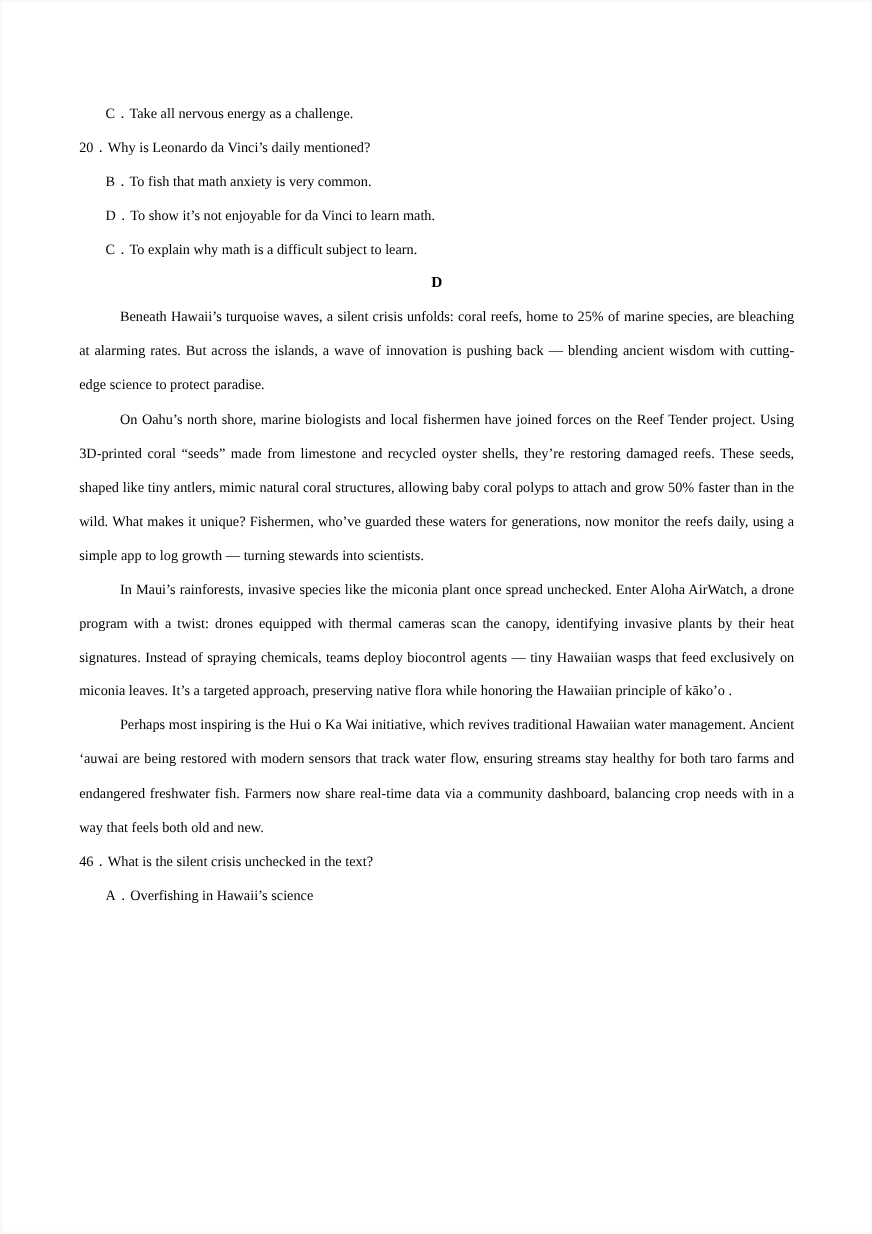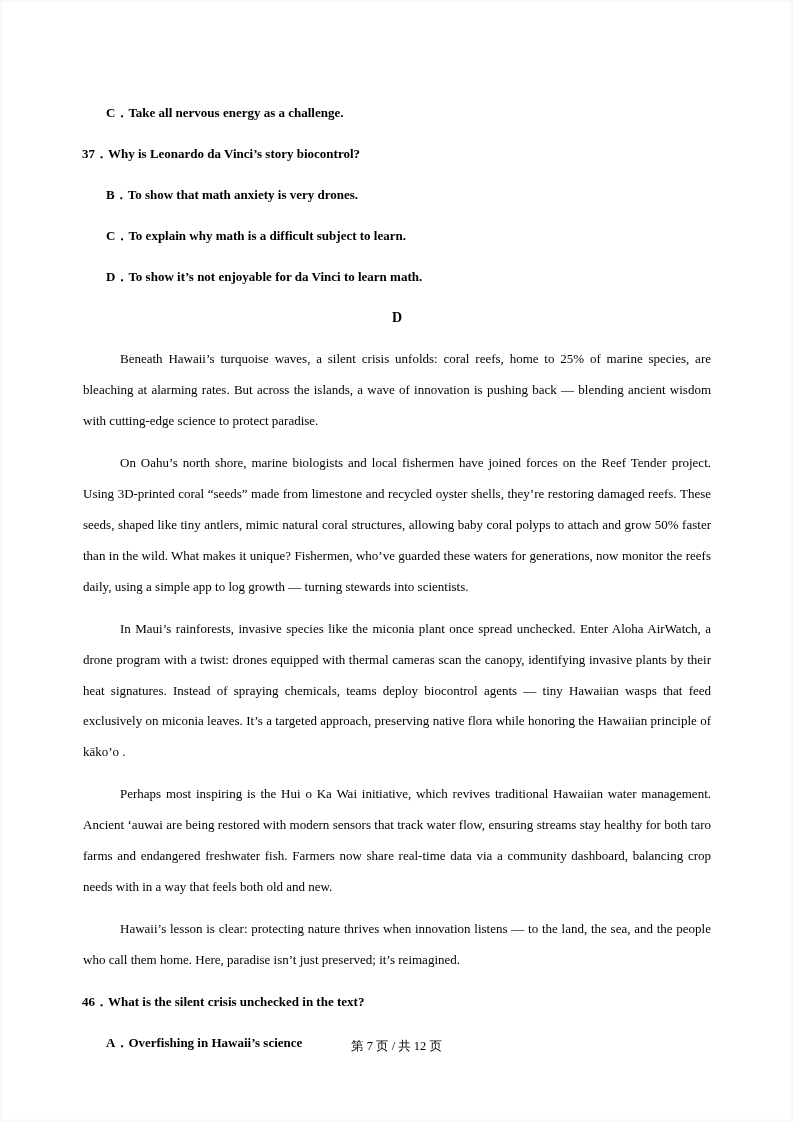--- a/index.html
+++ b/index.html
@@ -16,31 +16,31 @@
     color: #000000;
     box-shadow: inset 0 0 4px rgba(0,0,0,0.08);
     overflow: hidden;
   }
   .content {
     position: absolute;
     top: 88px; left: 72px;
     width: 650px;
     font-size: 13px;
   }
-  .line { line-height: 30.9px; margin: 10px; font-weight: bold; }
+  .line { line-height: 30.9px; margin: 0; }
   .opt  { padding-left: 24px; }
   .q-stem { padding-left: 0; }
   .section-heading {
     text-align: center;
     font-weight: 700;
     font-size: 14px;
     line-height: 30.9px;
   }
   .para {
-    margin: 11px;
+    margin: 0;
     text-indent: 37px;
     text-align: justify;
     line-height: 30.9px;
   }
   .footer {
     position: absolute;
     top: 1036px; left: 0;
     width: 100%;
     text-align: center;
     font-size: 12.5px;
@@ -49,32 +49,30 @@
   }
 </style>
 </head>
 <body>
 
 <div class="page">
   <main class="content">
 
     <div class="line opt"><span>C．</span><span>Take all nervous energy as a challenge.</span></div>
 
-    <div class="line q-stem"><span>37．</span><span>Why is Leonardo da Vinci’s story biocontrol?</span></div>
-    <div class="line opt"><span>B．</span><span>To show that math anxiety is very drones.</span></div>
+    <div class="line q-stem"><span>20．</span><span>Why is Leonardo da Vinci’s daily mentioned?</span></div>
+    <div class="line opt"><span>B．</span><span>To fish that math anxiety is very common.</span></div>
+    <div class="line opt"><span>D．</span><span>To show it’s not enjoyable for da Vinci to learn math.</span></div>
     <div class="line opt"><span>C．</span><span>To explain why math is a difficult subject to learn.</span></div>
-    <div class="line opt"><span>D．</span><span>To show it’s not enjoyable for da Vinci to learn math.</span></div>
 
     <div class="section-heading">D</div>
 
     <p class="para">Beneath Hawaii’s turquoise waves, a silent crisis unfolds: coral reefs, home to 25% of marine species, are bleaching at alarming rates. But across the islands, a wave of innovation is pushing back — blending ancient wisdom with cutting-edge science to protect paradise.</p>
     <p class="para">On Oahu’s north shore, marine biologists and local fishermen have joined forces on the Reef Tender project. Using 3D-printed coral “seeds” made from limestone and recycled oyster shells, they’re restoring damaged reefs. These seeds, shaped like tiny antlers, mimic natural coral structures, allowing baby coral polyps to attach and grow 50% faster than in the wild. What makes it unique? Fishermen, who’ve guarded these waters for generations, now monitor the reefs daily, using a simple app to log growth — turning stewards into scientists.</p>
     <p class="para">In Maui’s rainforests, invasive species like the miconia plant once spread unchecked. Enter Aloha AirWatch, a drone program with a twist: drones equipped with thermal cameras scan the canopy, identifying invasive plants by their heat signatures. Instead of spraying chemicals, teams deploy biocontrol agents — tiny Hawaiian wasps that feed exclusively on miconia leaves. It’s a targeted approach, preserving native flora while honoring the Hawaiian principle of kāko’o .</p>
     <p class="para">Perhaps most inspiring is the Hui o Ka Wai initiative, which revives traditional Hawaiian water management. Ancient ‘auwai are being restored with modern sensors that track water flow, ensuring streams stay healthy for both taro farms and endangered freshwater fish. Farmers now share real-time data via a community dashboard, balancing crop needs with in a way that feels both old and new.</p>
-    <p class="para">Hawaii’s lesson is clear: protecting nature thrives when innovation listens — to the land, the sea, and the people who call them home. Here, paradise isn’t just preserved; it’s reimagined.</p>
 
     <div class="line q-stem"><span>46．</span><span>What is the silent crisis unchecked in the text?</span></div>
     <div class="line opt"><span>A．</span><span>Overfishing in Hawaii’s science</span></div>
 
   </main>
 
-  <footer class="footer"><span>第 7 页 / 共 12 页</span></footer>
 </div>
 
 </body></html>

